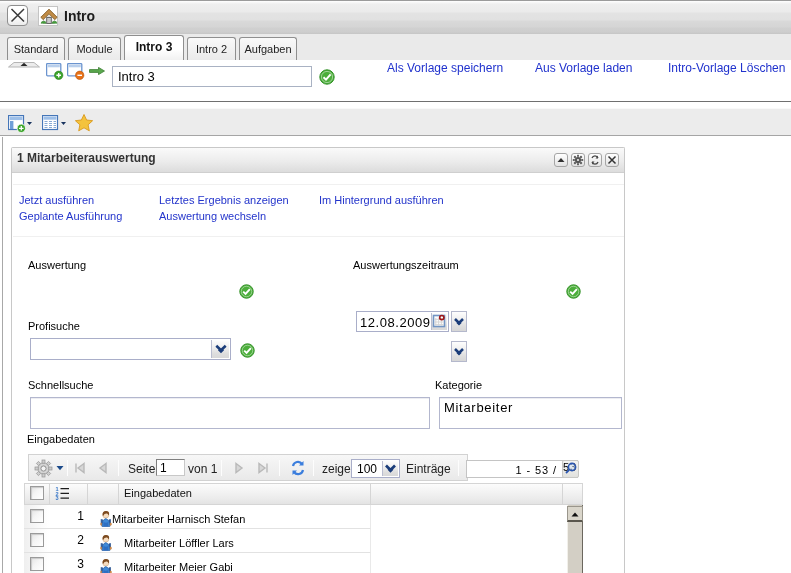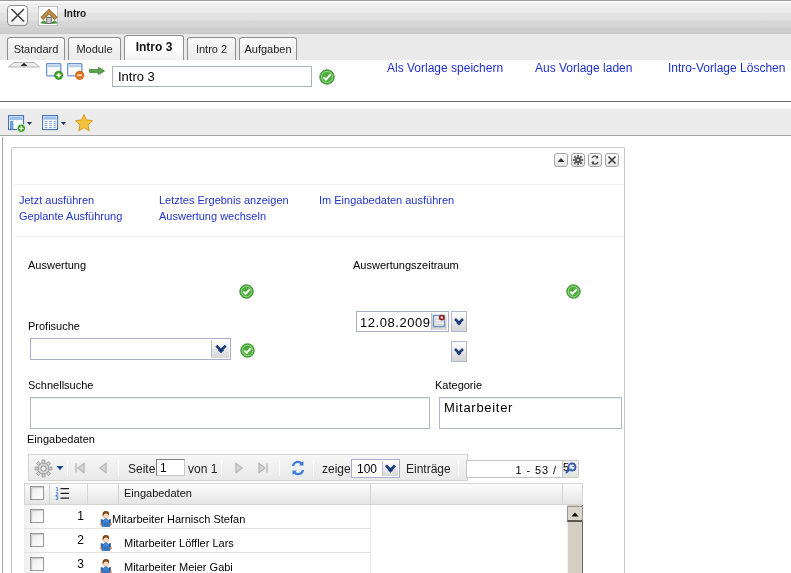--- a/index.html
+++ b/index.html
@@ -8,21 +8,21 @@
   font-family:"Liberation Sans", sans-serif; }
 .abs { position:absolute; }
 #stage { position:relative; width:791px; height:573px; }
 
 
 #topbar { left:0; top:0; width:791px; height:34px;
   background:linear-gradient(to bottom,#ffffff 0px,#efefef 3px,#ebebeb 11px,#e3e3e3 12px,#e1e1e1 19px,#d9d9d9 20px,#d5d5d5 26px,#d0d0d0 27px,#cecece 31px,#c9c9c9 32px,#c6c6c6 33px);
   border-top:1px solid #9b9b9b; }
 #closebtn { left:7px; top:5px; width:21px; height:21px; border:1px solid #8e8e8e; border-radius:4px;
   background:linear-gradient(to bottom,#ffffff 50%,#ebebeb); }
-#titletext { left:64px; top:8px; font-size:10px; font-weight:bold; color:#1c1c1c; }
+#titletext { left:64px; top:8px; font-size:14px; font-weight:bold; color:#1c1c1c; }
 
 
 #tabstrip { left:0; top:34px; width:791px; height:26px; background:#eaeaea; }
 .tab { position:absolute; top:37px; height:35px; border:1px solid #8f8f8f; border-bottom:none;
   border-radius:3px 3px 0 0; background:linear-gradient(to bottom,#f9f9f9,#e2e2e2);
   font-size:11px; color:#222; text-align:center; line-height:22px; }
 .tab.active { background:linear-gradient(to bottom,#ffffff 55%,#f1f1f1); font-weight:bold; top:35px; height:25px; font-size:12px; color:#111; }
 
 
 #row1 { left:0; top:60px; width:791px; height:42px; background:#fff; border-bottom:1px solid #6f6f6f; }
@@ -185,20 +185,23 @@
   </div>
   <div class="abs" style="left:75px;top:114px;">
     <svg width="18" height="18" viewBox="0 0 18 18">
       <path d="M9 0.5 L11.6 6 L17.6 6.7 L13.1 10.8 L14.3 16.8 L9 13.8 L3.7 16.8 L4.9 10.8 L0.4 6.7 L6.4 6 Z" fill="#f4c33c" stroke="#d9981c" stroke-width="0.9"></path>
     </svg>
   </div>
 
   <div id="leftline" class="abs"></div>
 
   <div id="panel" class="abs">
+    <div id="panelhdr" class="abs">
+      <span class="ttl">1 Mitarbeiterauswertung</span>
+    </div>
     <div class="hbtn" style="left:542px;">
         <svg width="12" height="12">
           <path d="M2.5 8 L6 4 L9.5 8 Z" fill="#333"></path>
         </svg>
       </div>
     <div class="hbtn" style="left:559px;">
         <svg width="12" height="12" viewBox="0 0 12 12">
           <g fill="#555">
             <circle cx="6" cy="6" r="3.1"></circle>
             <rect x="5.1" y="0.8" width="1.8" height="2"></rect>
@@ -222,21 +225,21 @@
       </div>
     <div class="hbtn" style="left:593px;">
         <svg width="12" height="12">
           <path d="M2.5 2.5 L9.5 9.5 M9.5 2.5 L2.5 9.5" stroke="#333" stroke-width="1.5"></path>
         </svg>
       </div>
 
     <div class="rule" style="top:36px;"></div>
     <div class="plink" style="left:7px;top:46px;">Jetzt ausführen</div>
     <div class="plink" style="left:147px;top:46px;">Letztes Ergebnis anzeigen</div>
-    <div class="plink" style="left:307px;top:46px;">Im Eingabedaten ausführen</div>
+    <div class="plink" style="left:307px;top:46px;">Im Hintergrund ausführen</div>
     <div class="plink" style="left:7px;top:62px;">Geplante Ausführung</div>
     <div class="plink" style="left:147px;top:62px;">Auswertung wechseln</div>
     <div class="rule" style="top:88px;"></div>
 
     <div class="flabel" style="left:16px;top:111px;">Auswertung</div>
     <div class="flabel" style="left:341px;top:111px;">Auswertungszeitraum</div>
 
     <div class="abs" style="left:227px;top:136px;">
       <svg width="15" height="15" viewBox="0 0 16 16">
         <circle cx="8" cy="8" r="7.2" fill="#4cae3b" stroke="#35922a" stroke-width="1"></circle>

